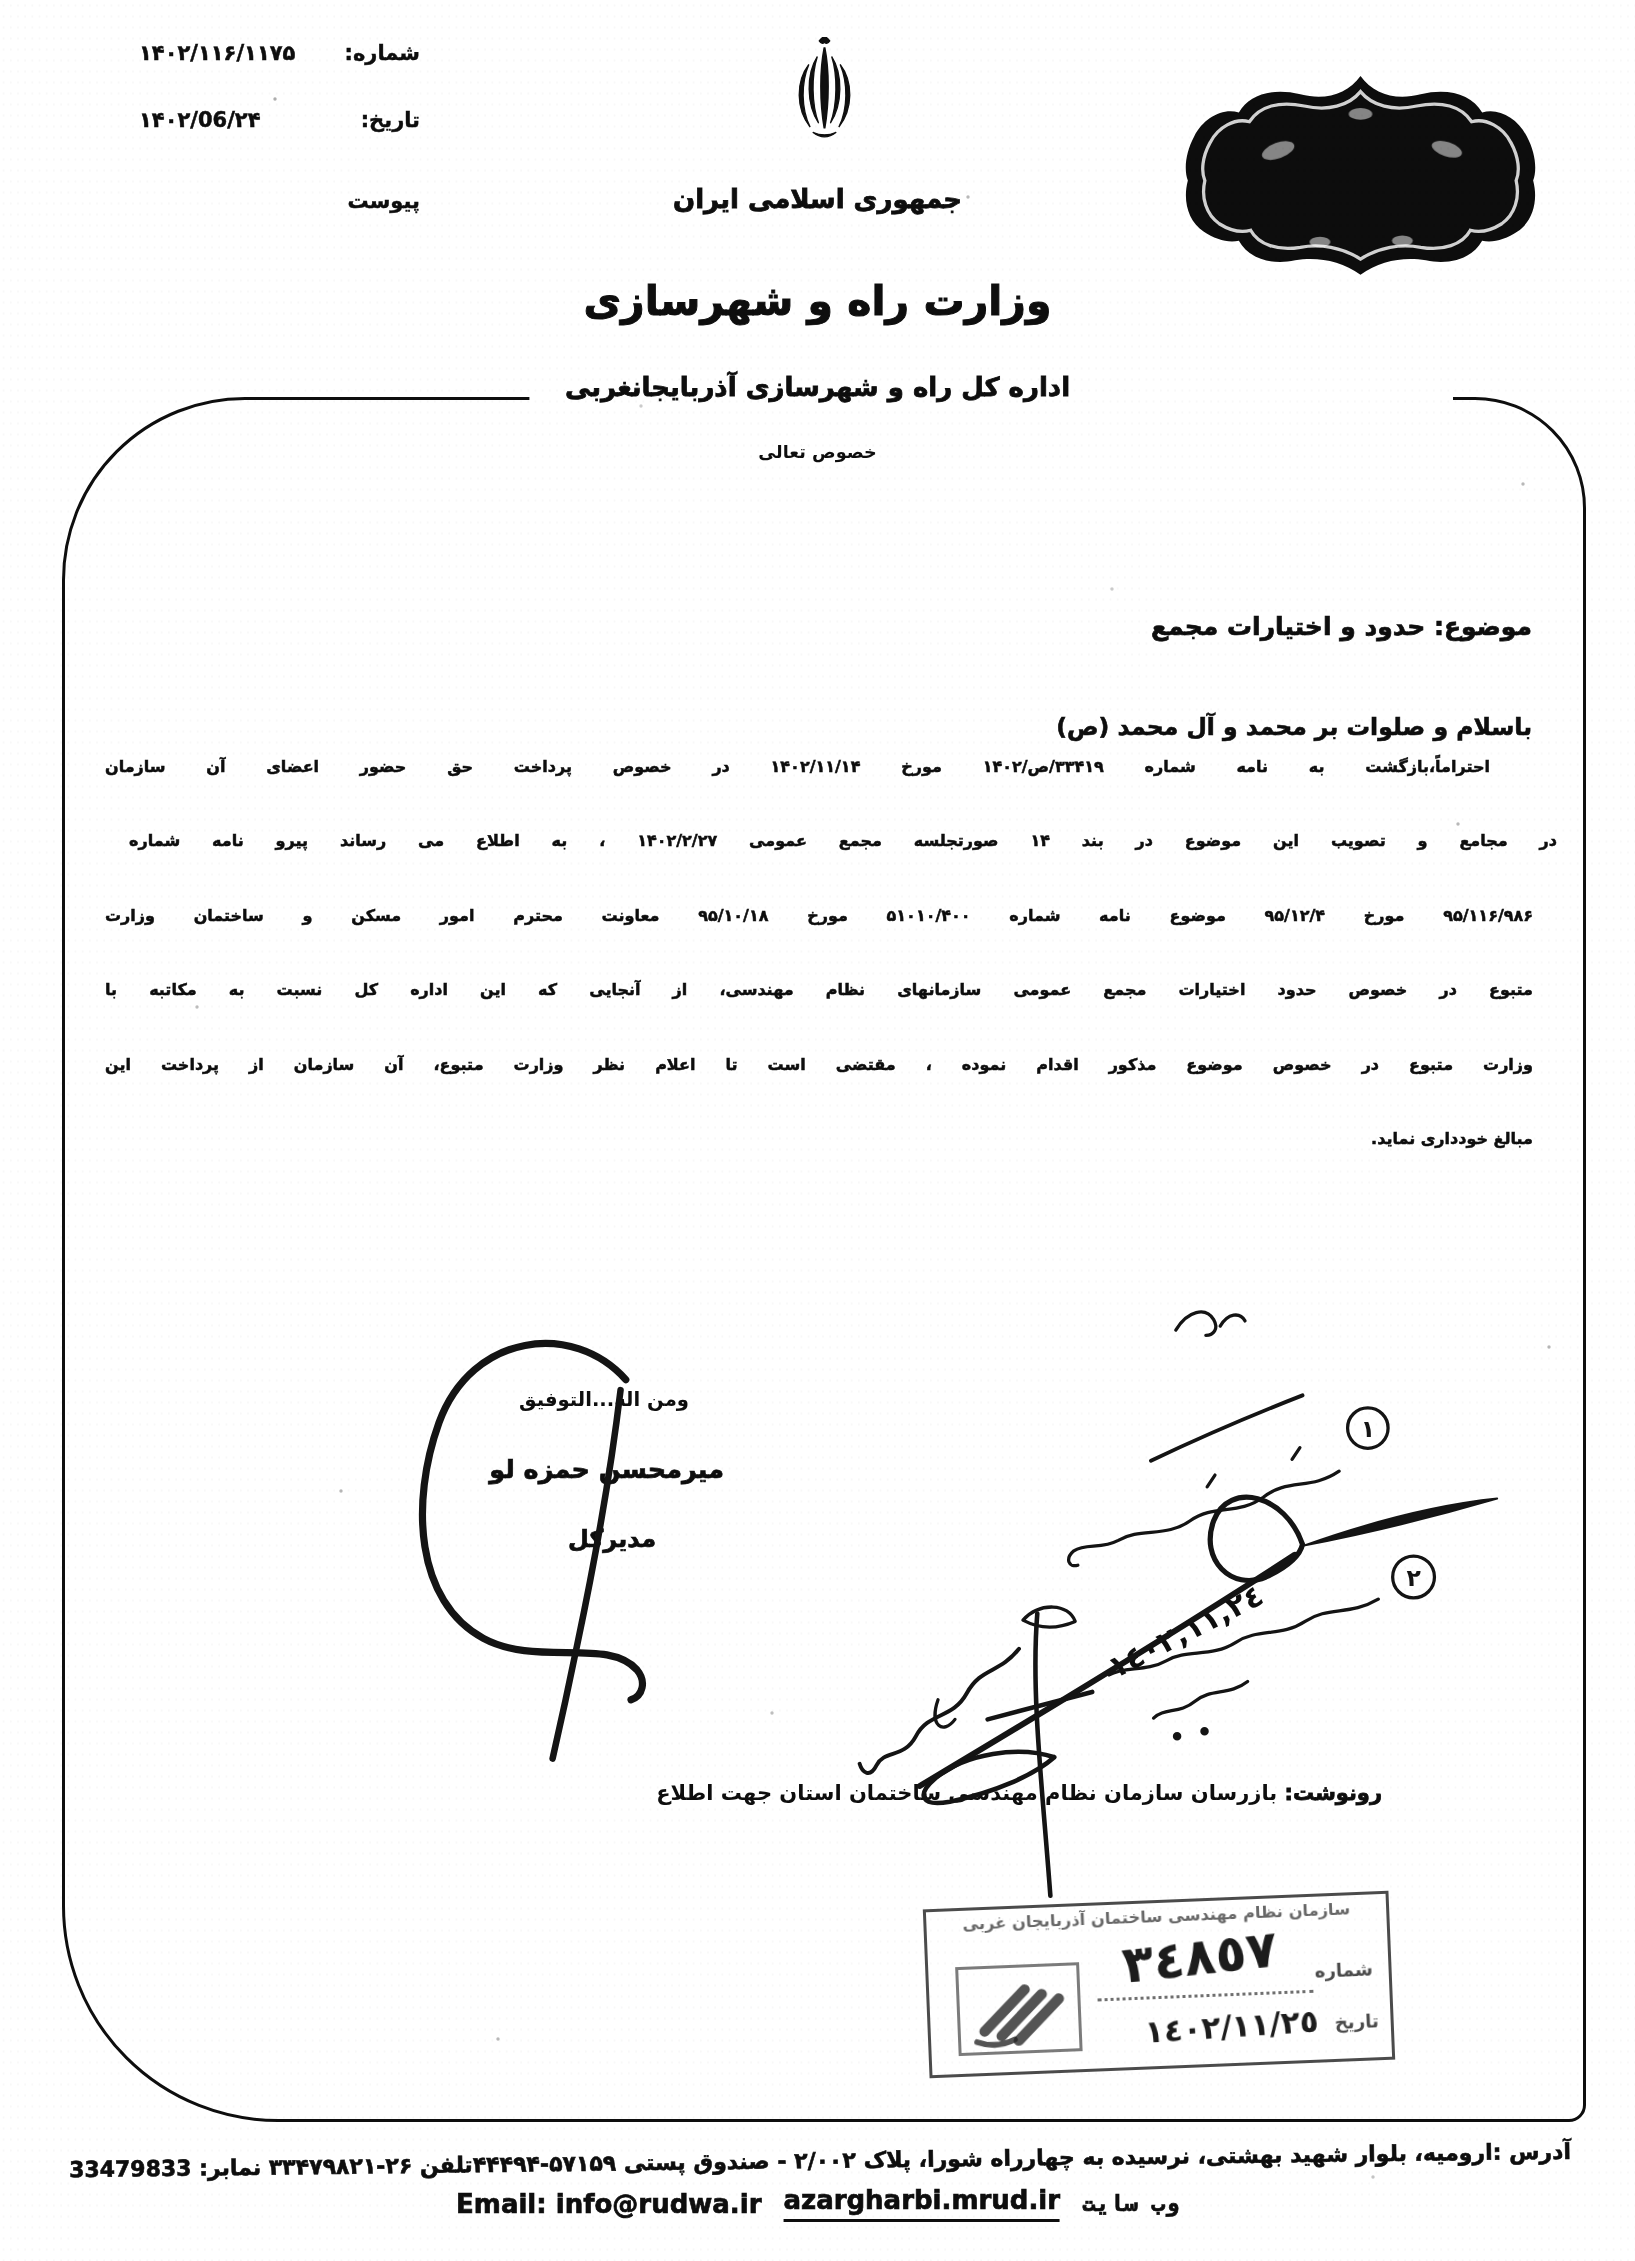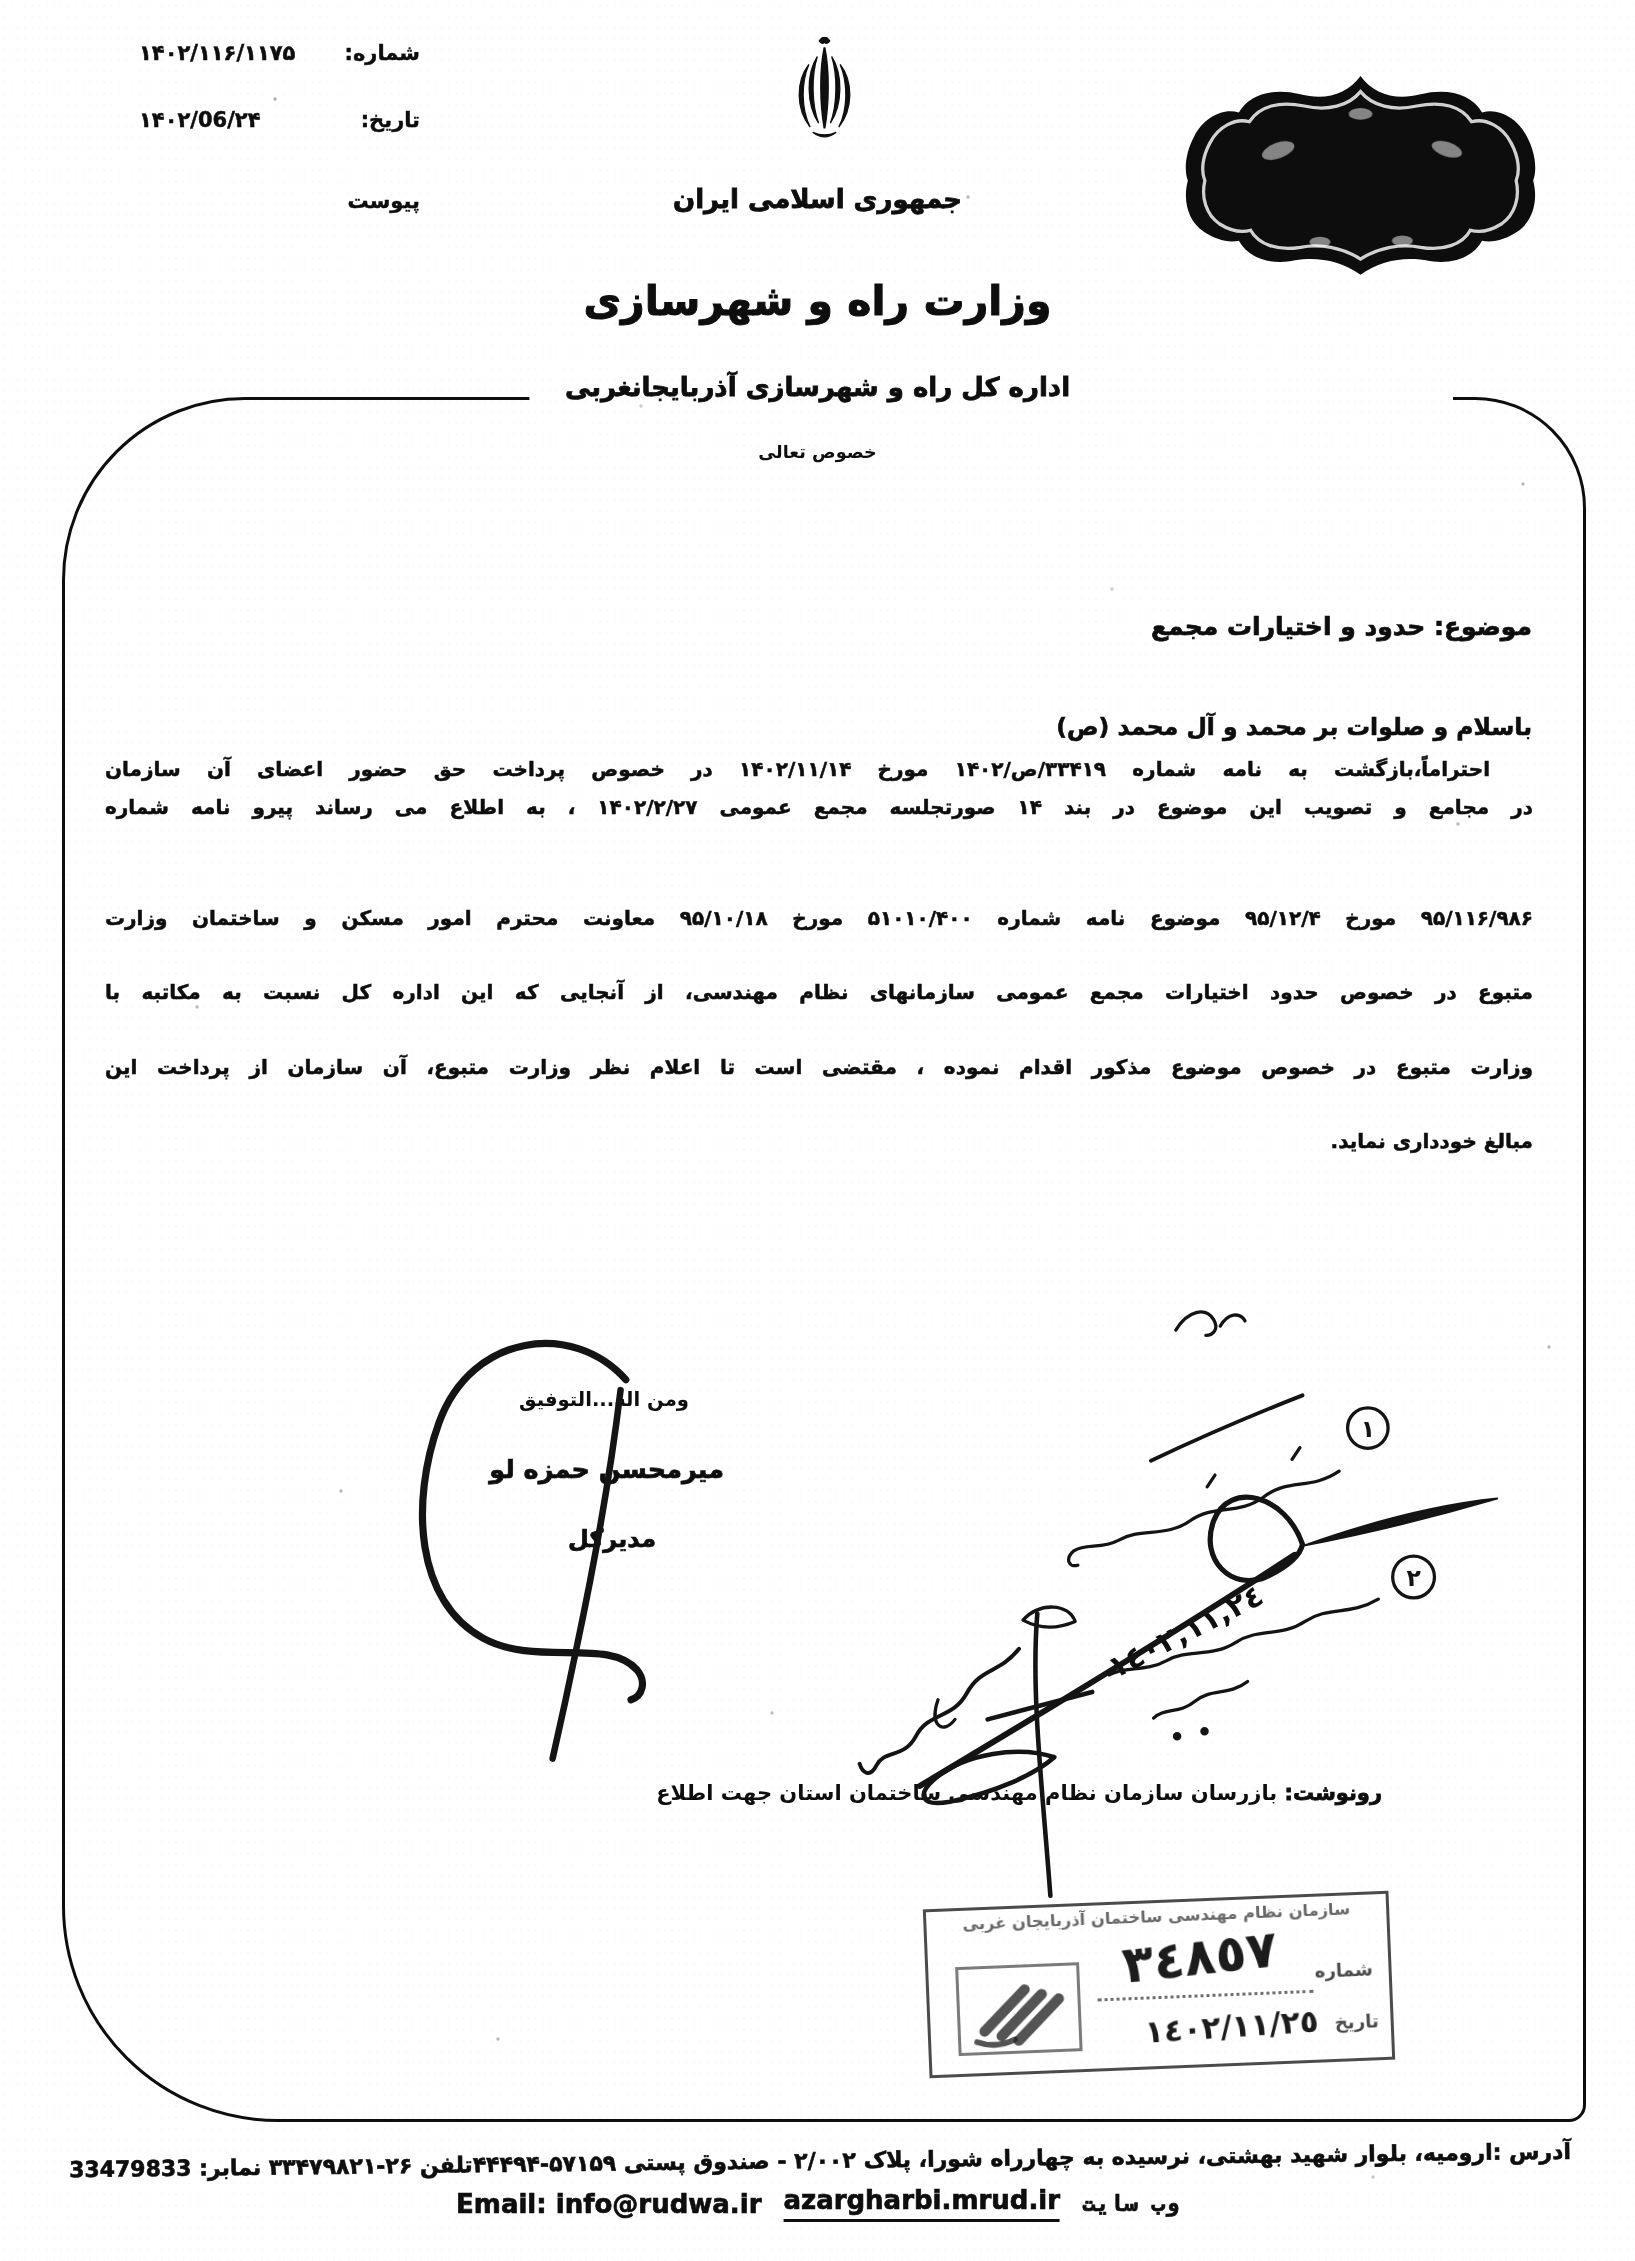--- a/index.html
+++ b/index.html
@@ -39,21 +39,21 @@
     background:#fff; padding:0 36px 6.5px; z-index:2; }
   .h-besm { top:442px; font-size:17.6px; }
   
   .frame { position:absolute; left:62px; top:397px; width:1524px; height:1725px;
     border:3.3px solid var(--ink); border-radius:183px 111px 17px 216px; z-index:1; }
   .line-mask { position:absolute; top:387px; left:1081px; width:372px; height:25px; background:#fff; z-index:2; }
   
   .recipient { top:504px; right:103px; font-size:25px; -webkit-text-stroke:0.7px var(--ink); }
   .subject   { top:612px; right:103px; font-size:25px; -webkit-text-stroke:0.7px var(--ink); }
   .salut     { top:713px; right:103px; font-size:23.5px; -webkit-text-stroke:0.6px var(--ink); }
-  .body-line { position:absolute; left:105px; width:1428px; font-size:20px;
+  .body-line { position:absolute; left:105px; width:1428px; font-size:16px;
     -webkit-text-stroke:0.5px var(--ink); text-align:justify; text-align-last:justify; white-space:nowrap; }
   .body-line.first { width:1385px; }
   .body-line.last { text-align-last:right; }
   
   .sig-closing { left:516px; top:1388px; width:176px; text-align:center; font-size:19.6px; }
   .sig-name    { left:495px; top:1454px; width:229px; text-align:center; font-size:25.5px; -webkit-text-stroke:0.7px var(--ink); white-space:nowrap;}
   .sig-title   { left:553px; top:1525px; width:118px; text-align:center; font-size:24px; -webkit-text-stroke:0.7px var(--ink); }
   .hand-date { left:1102px; top:1654px; font-size:30px; letter-spacing:6.5px;
     transform:rotate(-27deg); transform-origin:left top; direction:ltr; }
   
@@ -141,21 +141,21 @@
 
   <div class="frame"></div>
   <div class="line-mask"></div>
   <div class="abs center-col h-dept">اداره کل راه و شهرسازی آذربایجانغربی</div>
   <div class="abs center-col h-besm">خصوص تعالی</div>
 
   <div class="abs subject">موضوع: حدود و اختیارات مجمع</div>
   <div class="abs salut">باسلام و صلوات بر محمد و آل محمد (ص)</div>
 
   <div class="body-line first" style="top:757px;">احتراماً،بازگشت به نامه شماره ۳۳۴۱۹/ص/۱۴۰۲ مورخ ۱۴۰۲/۱۱/۱۴ در خصوص پرداخت حق حضور اعضای آن سازمان</div>
-  <div class="body-line" style="top:795px;">در مجامع و تصویب این موضوع در بند ۱۴ صورتجلسه مجمع عمومی ۱۴۰۲/۲/۲۷ ، به اطلاع می رساند پیرو نامه شماره</div>
+  <div class="body-line" style="top:831px;margin-left:24px;">در مجامع و تصویب این موضوع در بند ۱۴ صورتجلسه مجمع عمومی ۱۴۰۲/۲/۲۷ ، به اطلاع می رساند پیرو نامه شماره</div>
   <div class="body-line" style="top:906px;">۹۵/۱۱۶/۹۸۶ مورخ ۹۵/۱۲/۴ موضوع نامه شماره ۵۱۰۱۰/۴۰۰ مورخ ۹۵/۱۰/۱۸ معاونت محترم امور مسکن و ساختمان وزارت</div>
   <div class="body-line" style="top:980px;">متبوع در خصوص حدود اختیارات مجمع عمومی سازمانهای نظام مهندسی، از آنجایی که این اداره کل نسبت به مکاتبه با</div>
   <div class="body-line" style="top:1055px;">وزارت متبوع در خصوص موضوع مذکور اقدام نموده ، مقتضی است تا اعلام نظر وزارت متبوع، آن سازمان از پرداخت این</div>
   <div class="body-line last" style="top:1129px;">مبالغ خودداری نماید.</div>
 
   <div class="abs sig-closing">ومن اله...التوفیق</div>
   <div class="abs sig-name">میرمحسن حمزه لو</div>
   <div class="abs sig-title">مدیرکل</div>
   <div class="abs hand-date">١٤٠٢,١١,٢٤</div>
 

